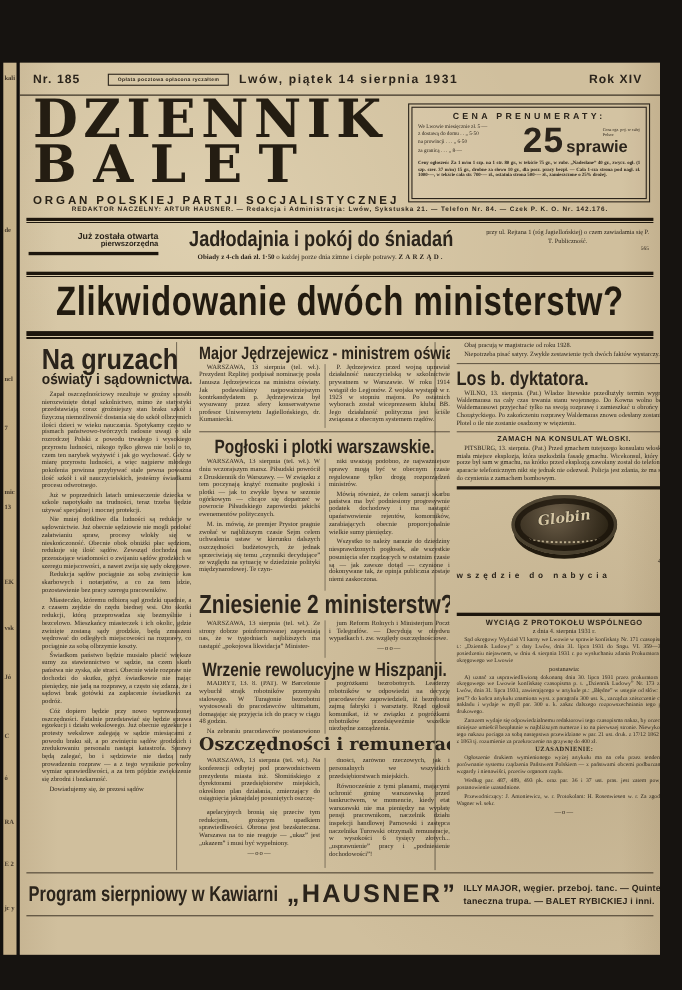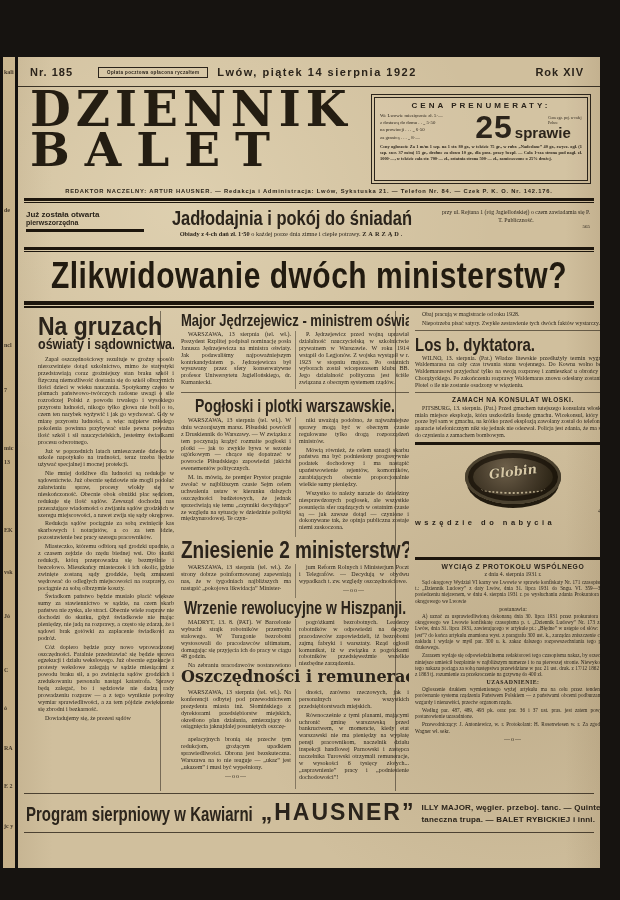--- a/index.html
+++ b/index.html
@@ -48,21 +48,21 @@
   .pb-rates{width:84px;font-size:4.8px;line-height:1.5;white-space:pre-line;}
   .pb-price{flex:1;position:relative;text-align:center;}
   .pb-big{font:700 32px "Liberation Sans",sans-serif;line-height:.95;letter-spacing:1px;}
   .pb-unit{font:700 15px "Liberation Sans",sans-serif;margin-left:2px;}
   .pb-note{position:absolute;right:0;top:4px;font-size:3.8px;width:34px;text-align:left;line-height:1.3;}
   .pb-ads{margin-top:2px;font-size:4.4px;line-height:1.3;text-align:justify;font-weight:600;}
   .edline{position:absolute;left:10px;top:131px;width:562px;text-align:center;
           font:bold 5.8px "Liberation Sans",sans-serif;letter-spacing:.8px;white-space:nowrap;}
   
   .topad{position:absolute;left:8px;top:150px;width:566px;height:38px;display:flex;align-items:flex-start;}
-  .ta-left{width:118px;text-align:left;font:bold 8px "Liberation Sans",sans-serif;padding-top:3px;}
+  .ta-left{width:118px;text-align:right;font:bold 8px "Liberation Sans",sans-serif;padding-top:3px;}
   .ta-left .l2{font-size:7px;font-weight:600;}
   .ta-left .bar{height:3px;background:#1d160d;margin-top:3px;}
   .ta-c{flex:1;text-align:center;}
   .ta-title{font:700 16.5px "Liberation Sans",sans-serif;transform:scaleY(1.2);transform-origin:top;white-space:nowrap;}
   .ta-sub{margin-top:4px;font-size:6.3px;white-space:nowrap;}
   .ta-sub b{font-weight:700;}
   .ta-sign{font-weight:700;letter-spacing:2px;}
   .ta-right{width:152px;font-size:5.8px;line-height:1.35;text-align:center;position:relative;padding-top:2px;}
   .ta-num{position:absolute;right:2px;bottom:-6px;font-size:5px;}
   
@@ -145,27 +145,28 @@
     <span class="frag" style="top:726px">E 2</span>
     <span class="frag" style="top:766px">jc y</span>
   </div>
 </div>
 
 <div class="paper">
 
   <div class="hdr">
     <span class="issue">Nr. 185</span>
     <span class="postal">Opłata pocztowa opłacona ryczałtem</span>
-    <span class="dateline">Lwów, piątek 14 sierpnia 1922</span>
+    <span class="dateline">Lwów, piątek 14 sierpnia 1931</span>
     <span class="year">Rok XIV</span>
   </div>
 
   <div class="mast">
     <div class="t1">DZIENNIK</div>
     <div class="t2">BALET</div>
+    <div class="organ">ORGAN POLSKIEJ PARTJI SOCJALISTYCZNEJ</div>
   </div>
 
   <div class="pbox">
     <div class="pb-head">CENA PRENUMERATY:</div>
     <div class="pb-body">
       <div class="pb-rates">We Lwowie miesięcznie zł. 5·—
 z dostawą do domu . . „ 5·50
 na prowincji . . . „ 6·50
 za granicą . . . „ 8·—</div>
       <div class="pb-price">

